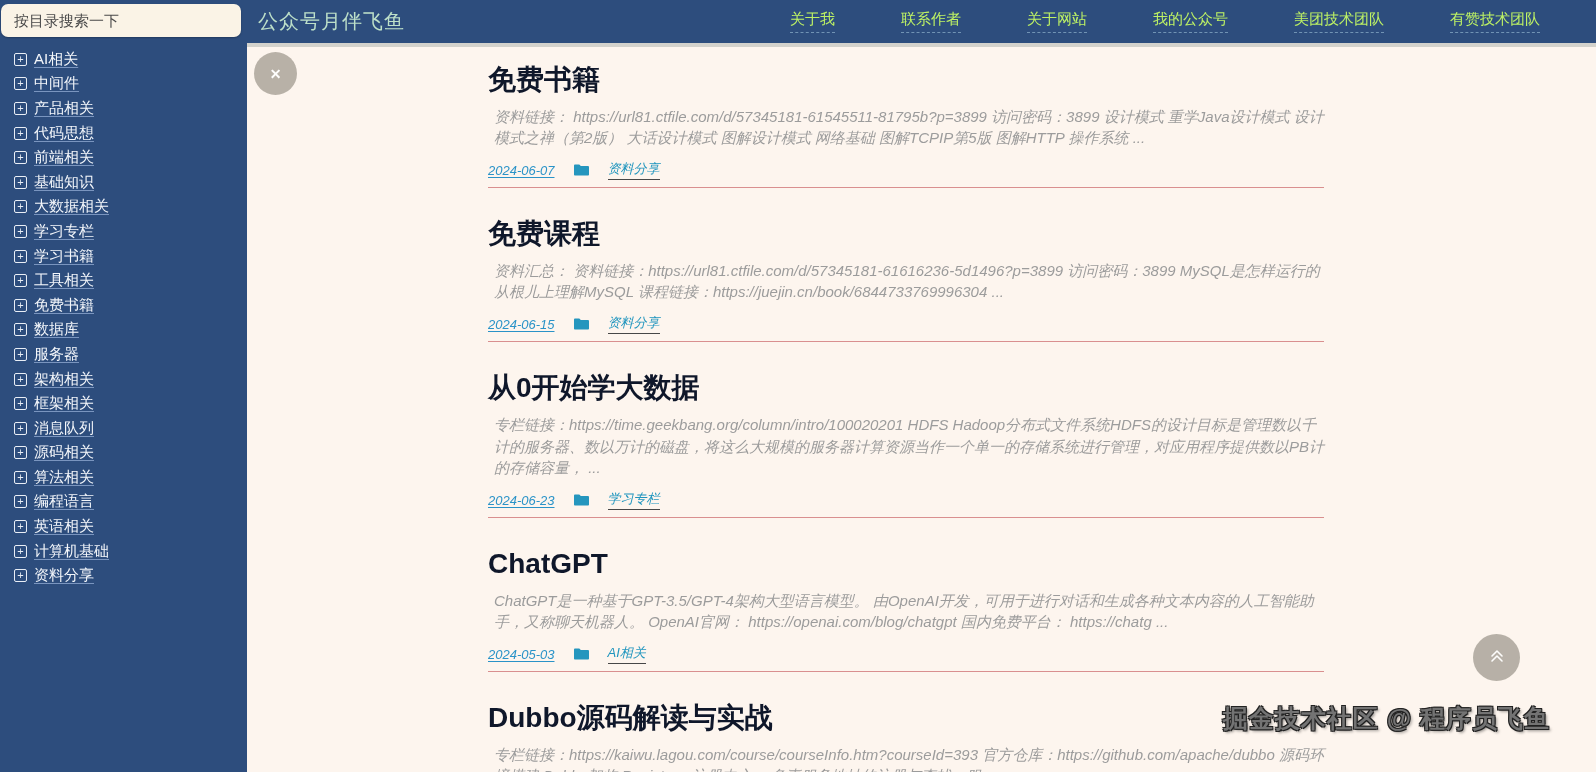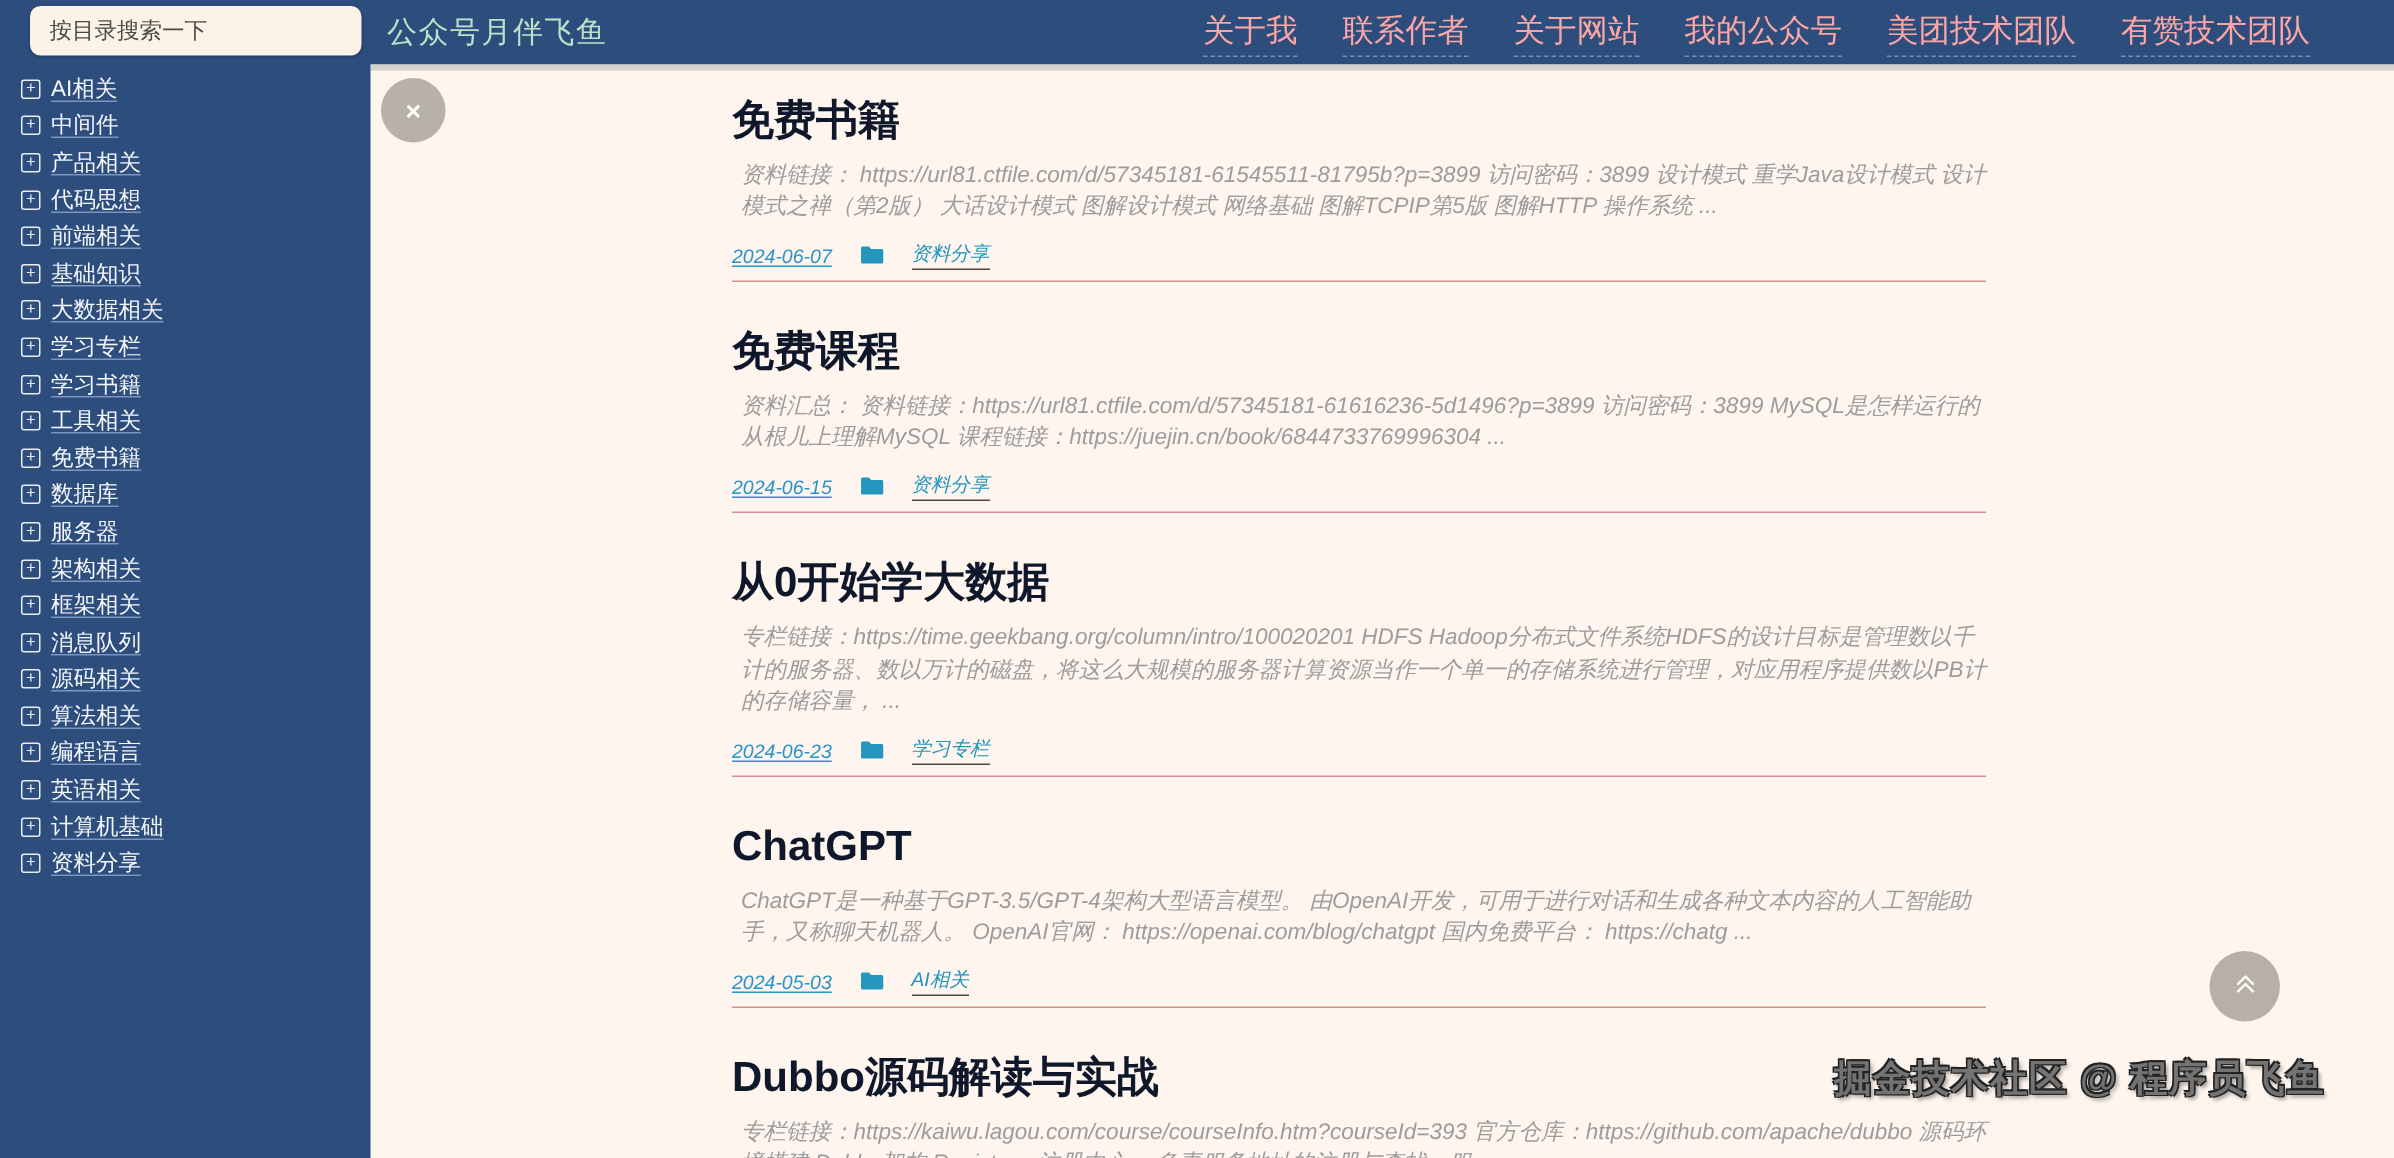--- a/index.html
+++ b/index.html
@@ -4,27 +4,27 @@
 <style>
   * { margin:0; padding:0; box-sizing:border-box; }
   html,body { width:1596px; height:772px; font-family:"Liberation Sans","DejaVu Sans",sans-serif; }
   .page { position:relative; width:1596px; height:772px; background:#fdf5ee; overflow:hidden; }
 
   
   .navbar { position:absolute; left:0; top:0; right:0; height:43px; background:#2d4d7d;
             display:flex; align-items:center; z-index:2;gap:21px; }
   .site-title { margin-left:258px; color:#bde0c9; font-size:20px; letter-spacing:1px; }
   .nav-links { margin-left:auto; margin-right:56px; display:flex; gap:30px; }
-  .nav-link { color:#fca5a5; font-size:21px; text-decoration:none; padding-bottom:3px;
-              border-bottom:1px dashed rgba(170,205,225,.55); cursor:pointer; }
+  .nav-link { color:#bef264; font-size:15px; text-decoration:none; padding-bottom:3px;
+              border-bottom:1px dashed rgba(170,205,225,.55); cursor:pointer;margin-left:36px; }
 
   
   .sidebar { position:absolute; left:0; top:0; bottom:0; width:247px; background:#2d4d7d;
              z-index:3; padding:3px 0 0 0; }
-  .search-box { margin:1px 6px 0 20px; background:#faf3e6; border-radius:7px; height:33px;
+  .search-box { margin:1px 6px 0 1px; background:#faf3e6; border-radius:7px; height:33px;
                 display:flex; align-items:center; padding:0 13px; box-shadow:0 1px 2px rgba(0,0,0,.25); }
   .search-box input { width:100%; border:none; outline:none; background:transparent;
                       font-size:15px; color:#333; font-family:inherit; }
   .search-box input::placeholder { color:#4a4a4a; opacity:1; }
   .side-list { margin-top:10px; }
   .side-item { display:flex; align-items:center; gap:7px; height:24.6px; padding-left:14px;
                cursor:pointer; }
   .plus-box { width:13px; height:13px; border:1px solid #e9eef6; border-radius:2px;
               color:#e9eef6; font-size:11px; line-height:11px; text-align:center; flex:0 0 auto; }
   .side-label { color:#f4f7fb; font-size:15px; text-decoration:underline;

